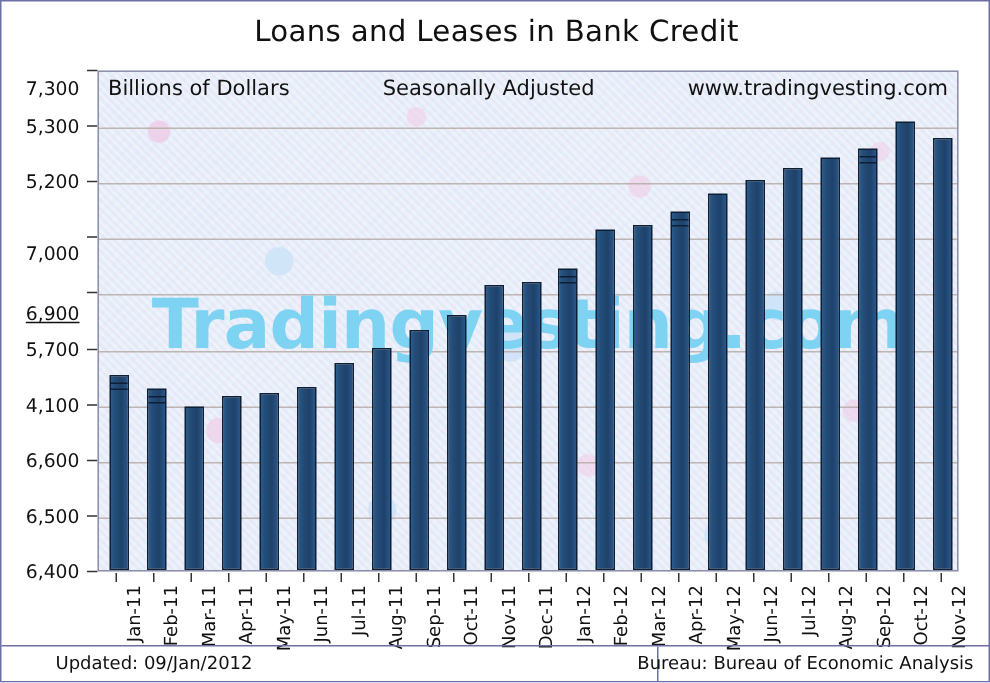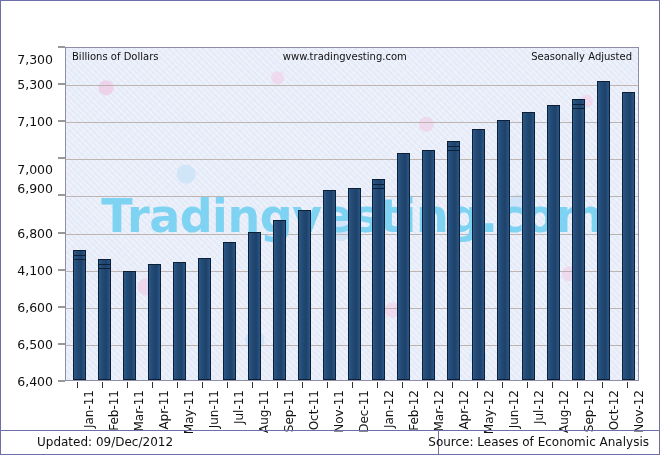--- a/index.html
+++ b/index.html
@@ -93,21 +93,21 @@
   }
 
   
   #plot-header {
     position: absolute;
     left: 6px;
     right: 6px;
     top: 3px;
     display: flex;
     justify-content: space-between;
-    font-size: 10px;
+    font-size: 14px;
     color: #111;
     z-index: 4;
     align-items: center;
   }
 
   
   #bars-layer {
     position: absolute;
     inset: 0;
     z-index: 3;
@@ -207,37 +207,38 @@
     bottom: 0;
     width: 1px;
     background: #6f6fa8;
   }
 </style>
 </head>
 <body>
 
 <div id="chart-root">
 
+  <div id="chart-title">Loans and Leases in Bank Credit</div>
 
   <div id="y-axis-labels">
       <div class="y-label" style="top: 334px; text-align: center;">6,400</div>
       <div class="y-tick" style="top: 334px;"></div>
       <div class="y-label" style="top: 296.889px;">6,500</div>
       <div class="y-tick" style="top: 296.889px;"></div>
       <div class="y-label" style="top: 259.778px;">6,600</div>
       <div class="y-tick" style="top: 259.778px;"></div>
       <div class="y-label" style="top: 222.667px;">4,100</div>
       <div class="y-tick" style="top: 222.667px;"></div>
-      <div class="y-label" style="top: 185.556px;">6,800</div>
+      <div class="y-label" style="top: 185.556px;">5,700</div>
       <div class="y-tick" style="top: 185.556px;"></div>
-      <div class="y-label" style="top: 141px;">6,900</div>
+      <div class="y-label" style="top: 162px; text-decoration: underline;">6,900</div>
       <div class="y-tick" style="top: 148.444px;"></div>
       <div class="y-label" style="top: 122px;">7,000</div>
       <div class="y-tick" style="top: 111.333px;"></div>
-      <div class="y-label" style="top: 74.2222px;">7,100</div>
+      <div class="y-label" style="top: 74.2222px;">5,200</div>
       <div class="y-tick" style="top: 74.2222px;"></div>
       <div class="y-label" style="top: 37.1111px;">5,300</div>
       <div class="y-tick" style="top: 37.1111px;"></div>
       <div class="y-label" style="top: 12px;">7,300</div>
       <div class="y-tick" style="top: 0px;"></div>
     </div>
 
   <div id="plot-area">
     <div id="plot-noise"></div>
     <div id="gridlines">
@@ -247,22 +248,22 @@
         <div class="gridline" style="top: 185.556px;"></div>
         <div class="gridline" style="top: 148.444px;"></div>
         <div class="gridline" style="top: 111.333px;"></div>
         <div class="gridline" style="top: 74.2222px;"></div>
         <div class="gridline" style="top: 37.1111px;"></div>
       </div>
     <div id="watermark">Tradingvesting.com</div>
 
     <div id="plot-header">
       <span>Billions of Dollars</span>
+      <span>Seasonally Adjusted</span>
       <span>www.tradingvesting.com</span>
-      <span>Seasonally Adjusted</span>
     </div>
 
     <div id="bars-layer">
         <div class="bar" title="Jan-11: 6,750" style="left: 6.97826px; height: 129.889px;">
           <div class="tick-line" style="top: 4px;"></div>
           <div class="tick-line" style="top: 8px;"></div>
         </div>
         <div class="bar" title="Feb-11: 6,725" style="left: 31.9348px; height: 120.611px;">
           <div class="tick-line" style="top: 4px;"></div>
           <div class="tick-line" style="top: 8px;"></div>
@@ -344,17 +345,17 @@
       <div class="x-tick" style="left: 511.609px;"></div>
       <div class="x-label" style="left: 516.609px;">Sep-12</div>
       <div class="x-tick" style="left: 536.565px;"></div>
       <div class="x-label" style="left: 541.565px;">Oct-12</div>
       <div class="x-tick" style="left: 561.522px;"></div>
       <div class="x-label" style="left: 566.522px;">Nov-12</div>
     </div>
 
   <div id="footer">
     <div id="footer-divider"></div>
-    <div id="footer-updated">Updated: 09/Dec/2012</div>
-    <div id="footer-source">Source: Leases of Economic Analysis</div>
+    <div id="footer-updated">Updated: 09/Jan/2012</div>
+    <div id="footer-source">Bureau: Bureau of Economic Analysis</div>
   </div>
 
 </div>
 
 </body></html>

